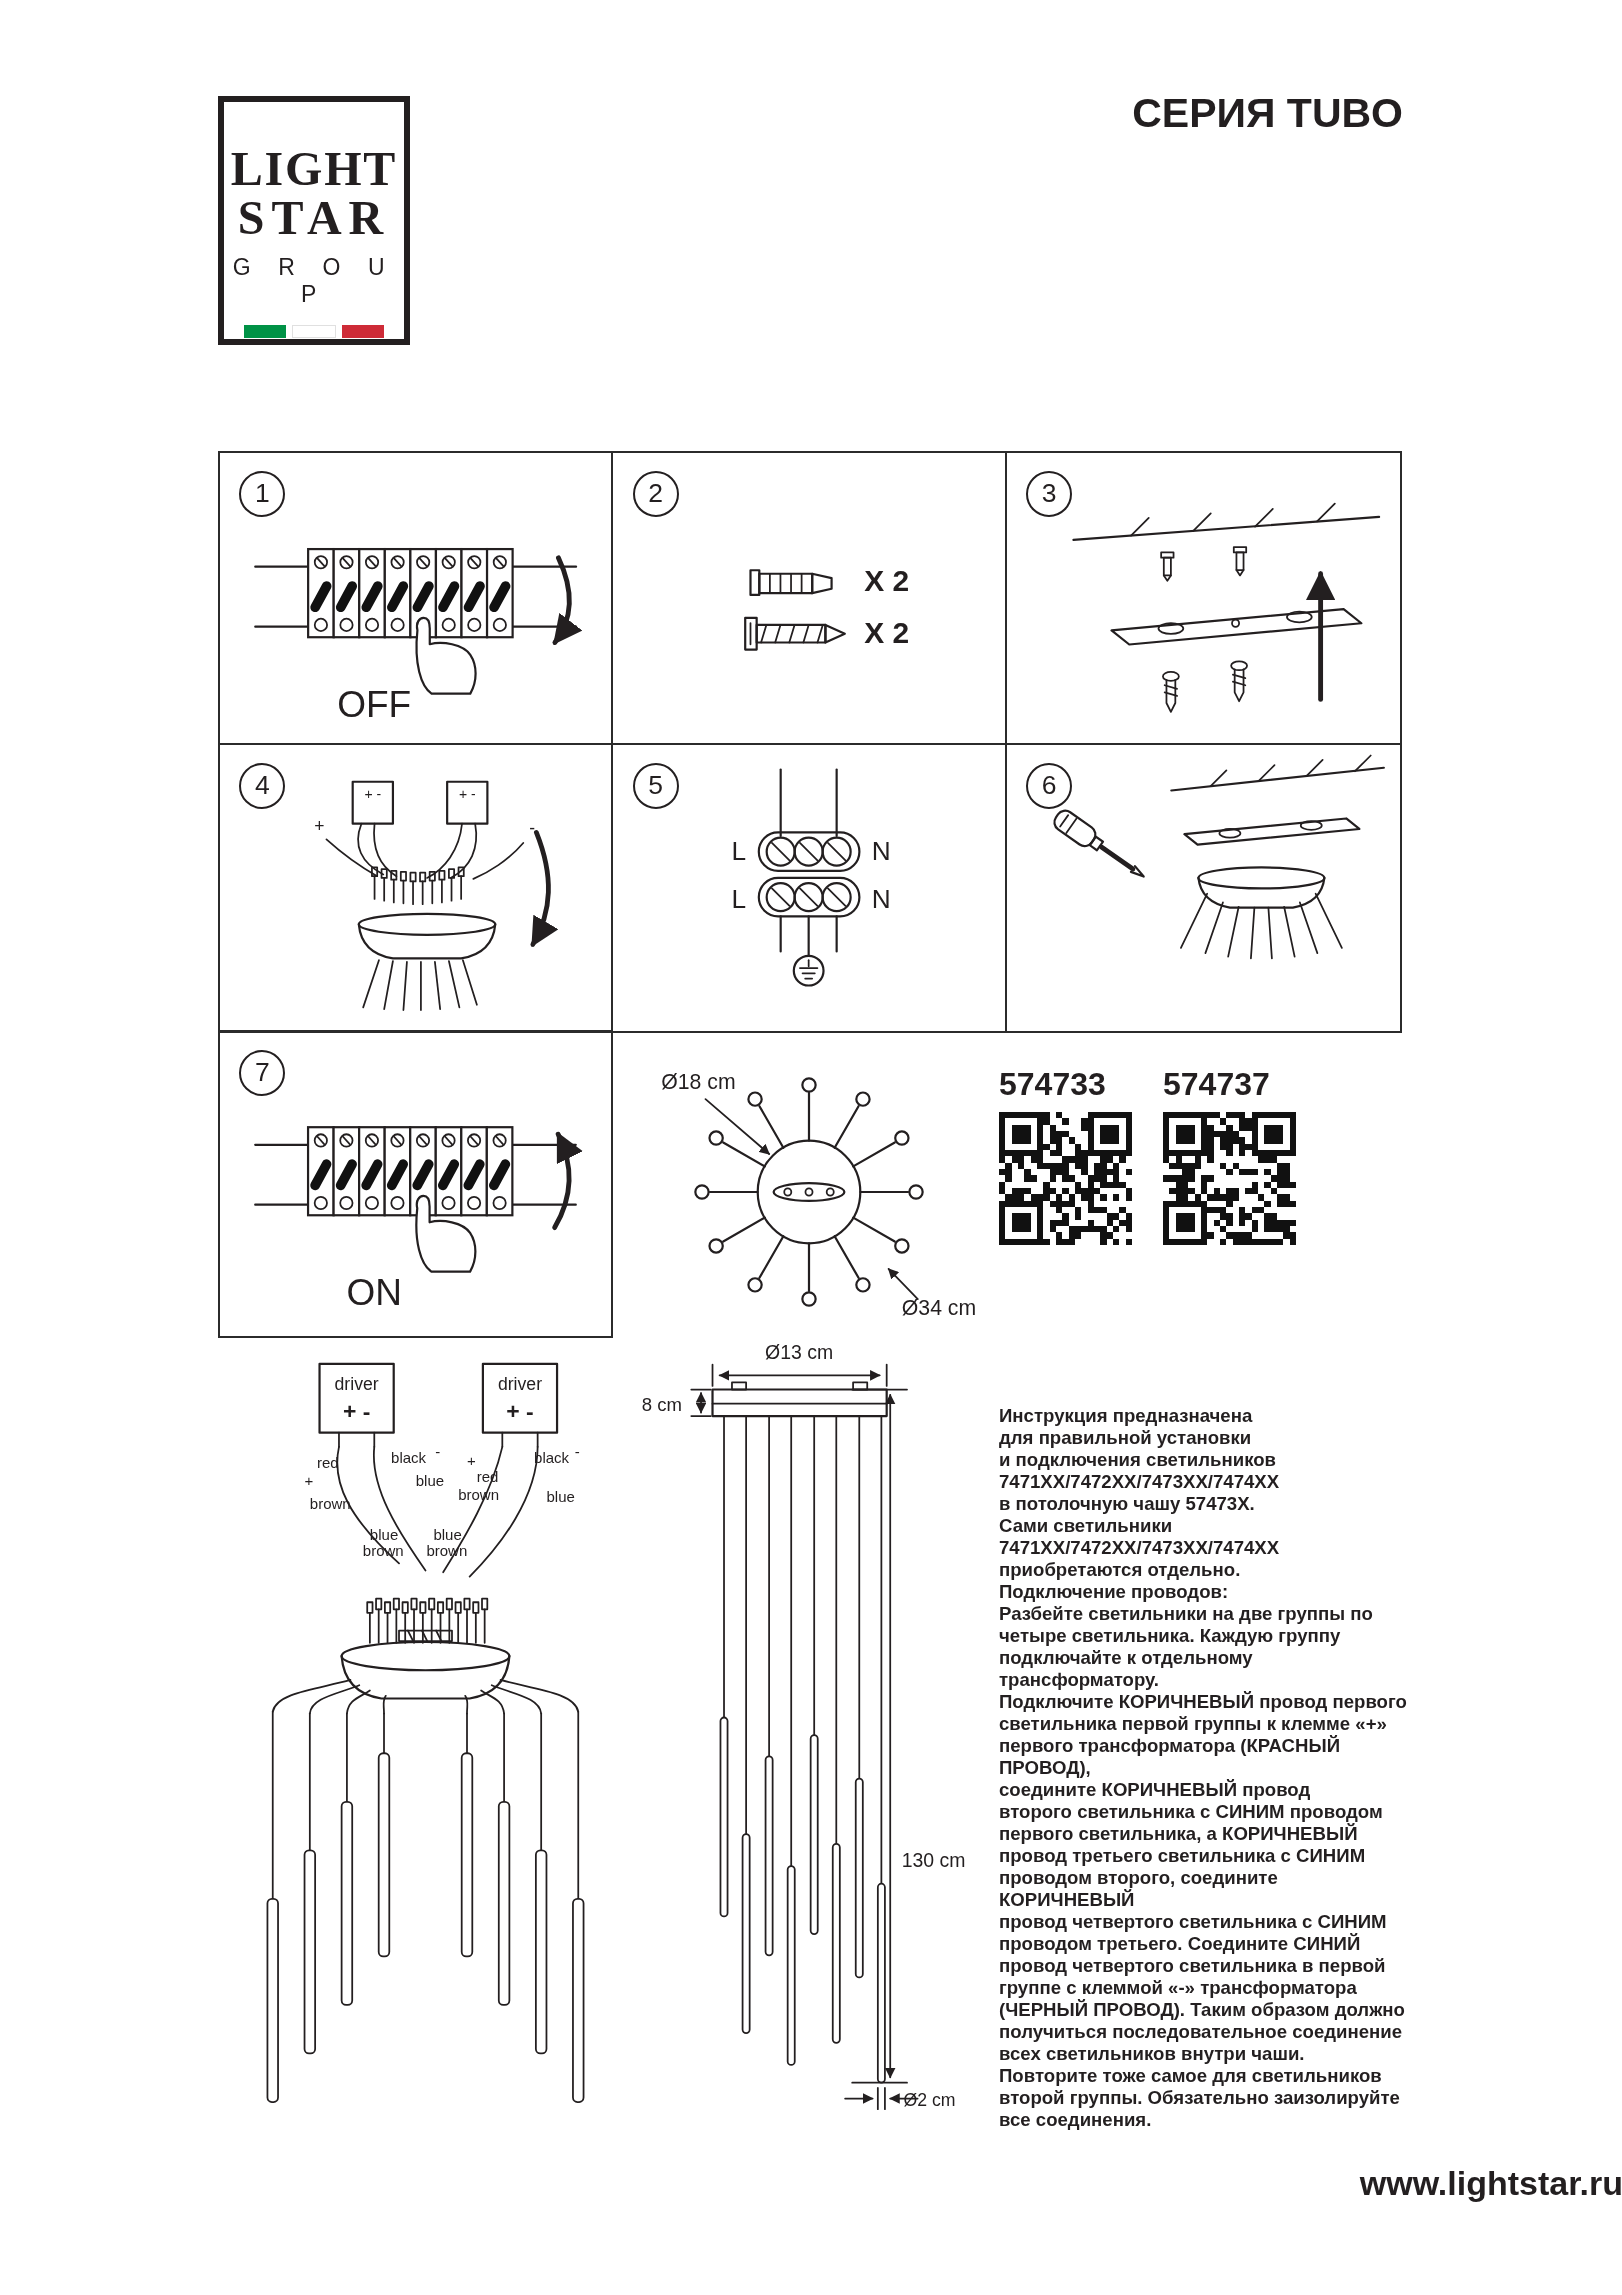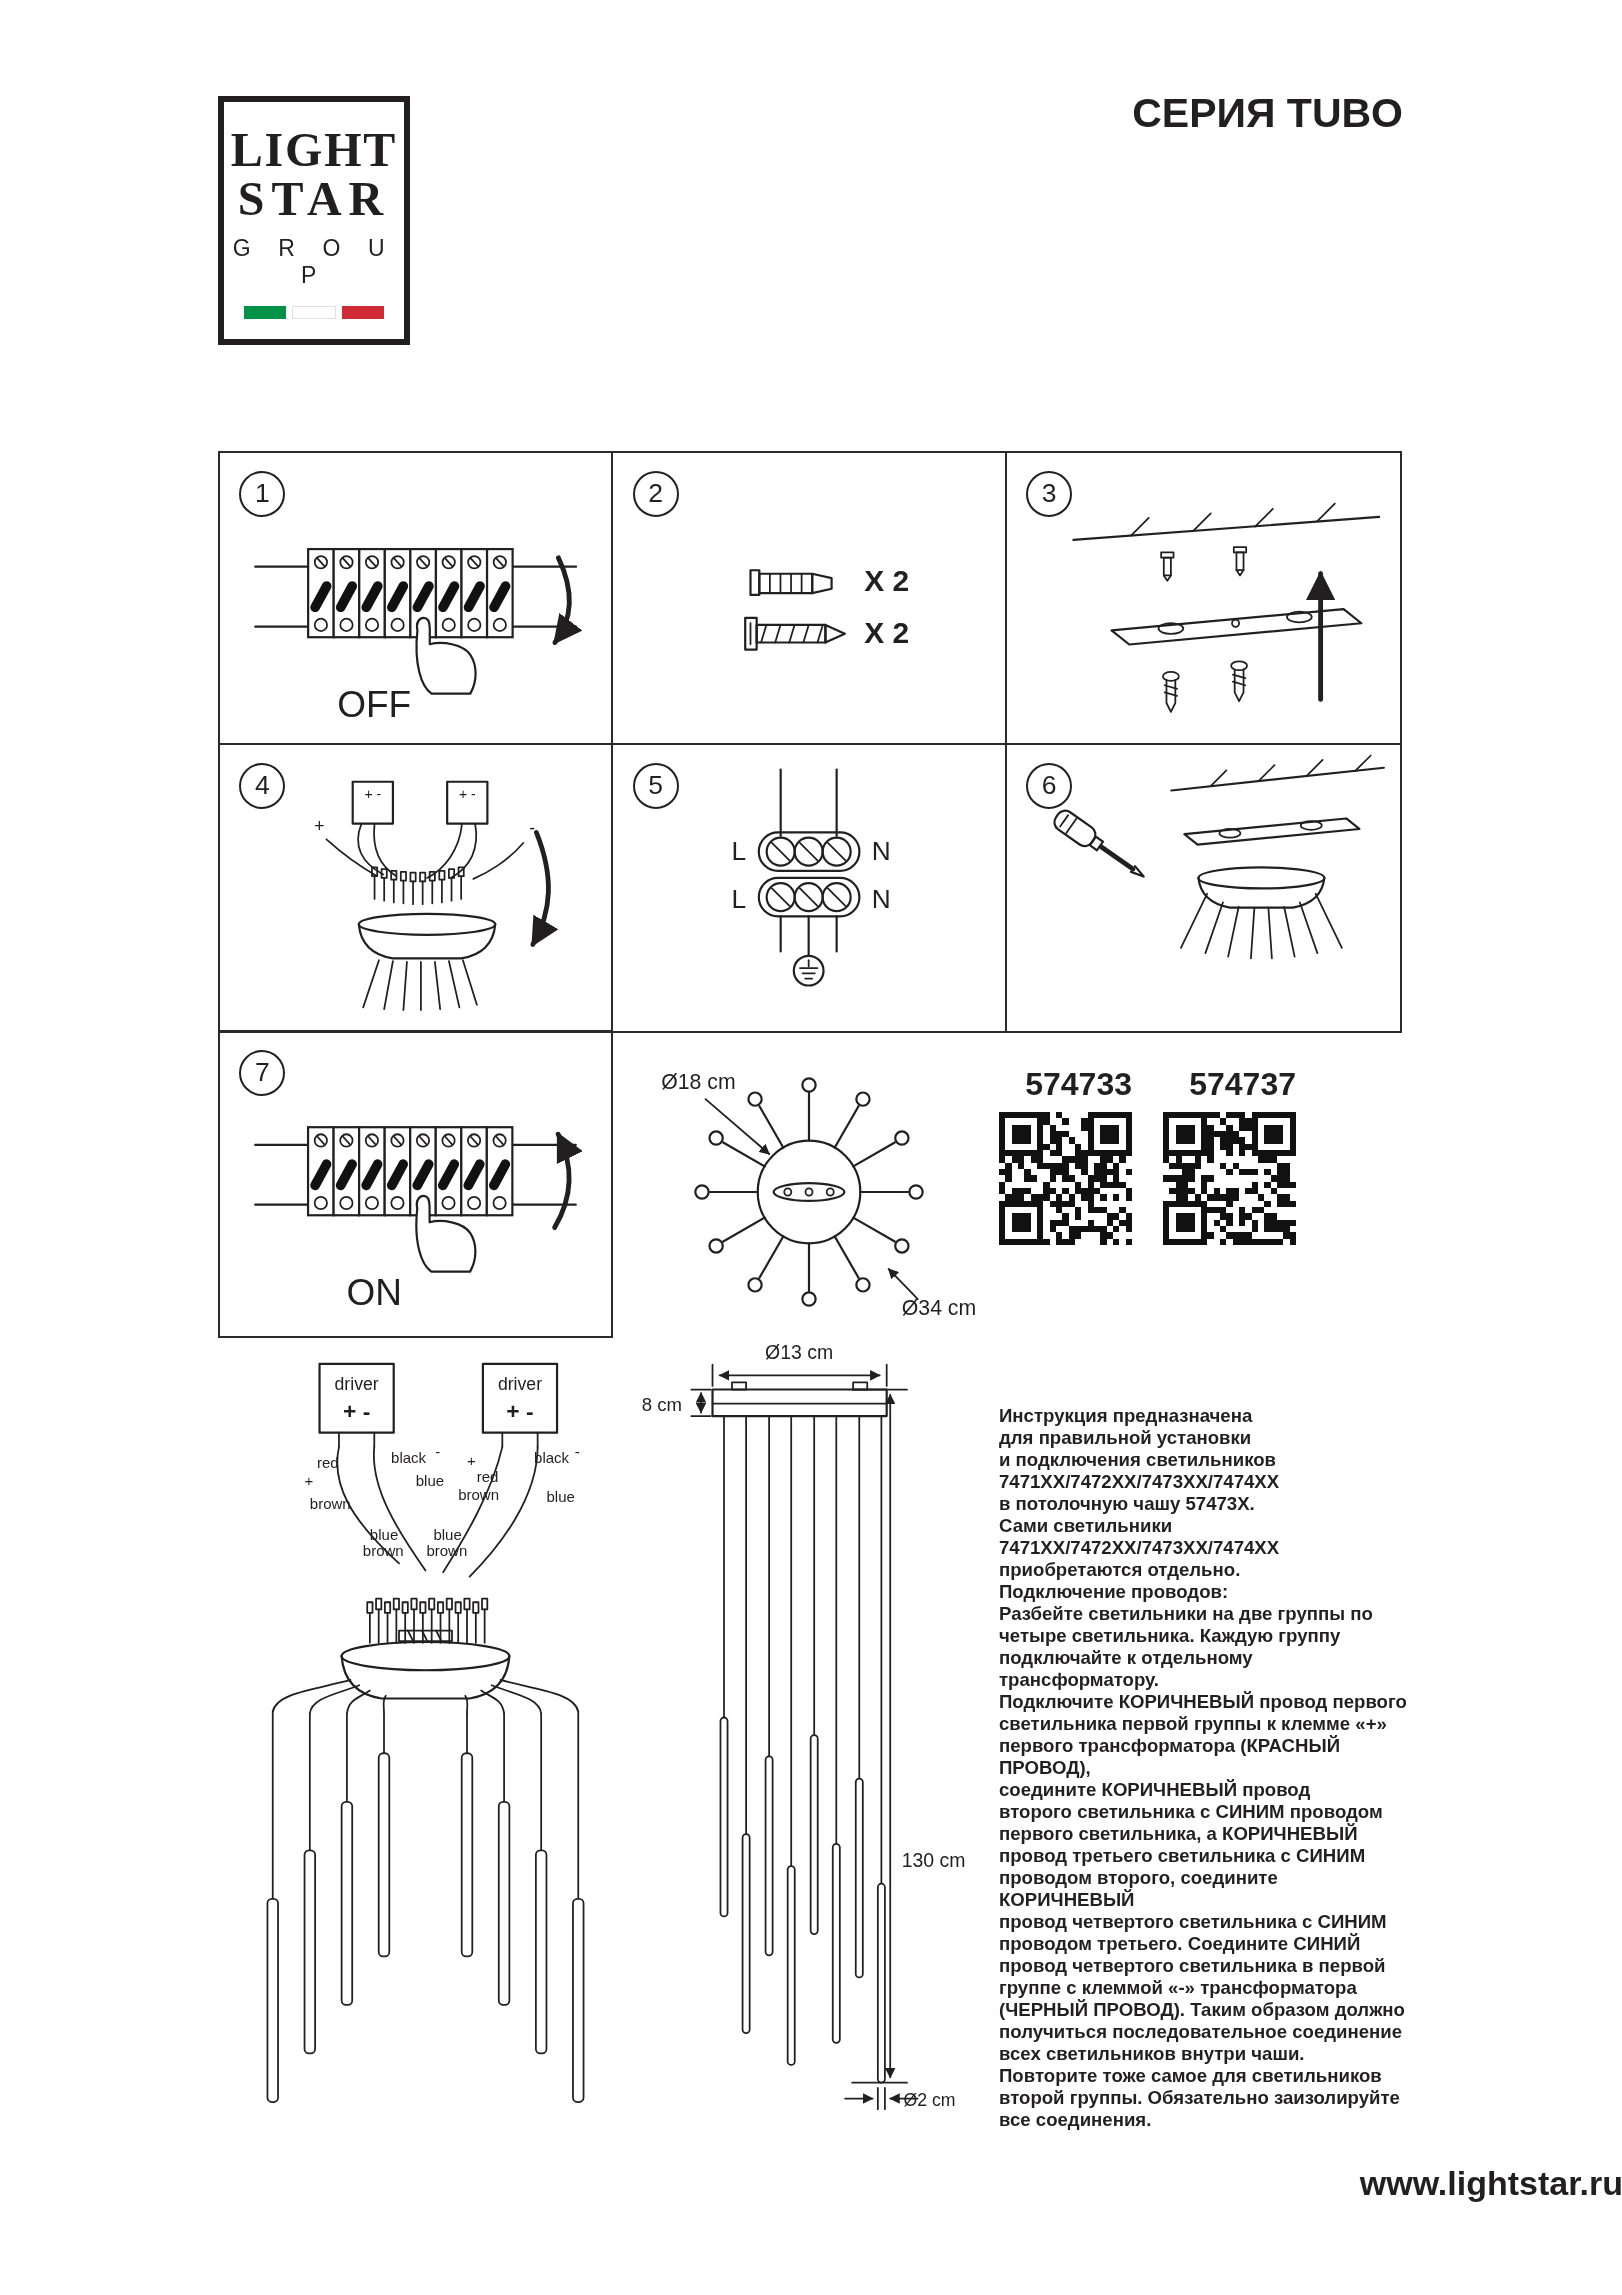--- a/index.html
+++ b/index.html
@@ -3,21 +3,21 @@
 <meta charset="utf-8">
 <style>
   *{margin:0;padding:0;box-sizing:border-box}
   body{background:#fff;margin:0}
   .page{position:relative;width:1623px;height:2295px;background:#fff;
         font-family:"Liberation Sans",sans-serif;color:#231f20;overflow:hidden}
   .abs{position:absolute}
 
   
   .logo-box{position:absolute;left:218px;top:96px;width:192px;height:249px;
-            border:6.2px solid #231f20;text-align:center;padding-top:24px}
+            border:6.2px solid #231f20;text-align:center;padding-top:43px}
   .logo-line{font-family:"Liberation Serif",serif;font-weight:bold;font-size:48px;
              line-height:1.02;letter-spacing:1.8px}
   .logo-line.star{letter-spacing:7px}
   .logo-group{font-size:23px;letter-spacing:10.6px;margin-top:10.6px}
   .flag{display:flex;gap:6.2px;width:140px;height:13.3px;margin:17.7px auto 0}
   .flag>div{flex:1}
   .fg{background:#009246}.fw{background:#fff;border:0.9px solid #e0e0e0}.fr{background:#ce2b37}
 
   
   .hdr{position:absolute;right:220px;top:88px;text-align:left}
@@ -37,21 +37,21 @@
   .diagram{position:absolute;inset:0;width:100%;height:100%}
 
   
   svg text{fill:#231f20;font-family:"Liberation Sans",sans-serif}
   .ln{fill:none;stroke:#231f20;stroke-width:2.5;stroke-linecap:round;stroke-linejoin:round}
   .ln2{fill:none;stroke:#231f20;stroke-width:2;stroke-linecap:round;stroke-linejoin:round}
   .thk{fill:none;stroke:#231f20;stroke-width:5.5;stroke-linecap:round}
   .wht{fill:#fff}
 
   
-  .pcode{position:absolute;width:133px;text-align:right;font-size:32px;font-weight:bold}
+  .pcode{position:absolute;width:133px;text-align:left;font-size:32px;font-weight:bold}
   .qr{position:absolute;width:133px;height:133px;display:grid;
       grid-template-columns:repeat(21,1fr);grid-template-rows:repeat(21,1fr);background:#fff}
   .qc{background:#fff}.qc.d{background:#111}
 
   .notes{position:absolute;left:999px;top:1283px;width:371px;font-size:18.6px;
          line-height:1.34;white-space:pre-line}
   .instructions{position:absolute;left:999px;top:1405px;width:415px;font-size:18.6px;
                 font-weight:bold;line-height:22px;white-space:pre-line}
   .footer{position:absolute;left:0;top:2164px;width:100%;text-align:right;
           font-size:34px;font-weight:bold}

